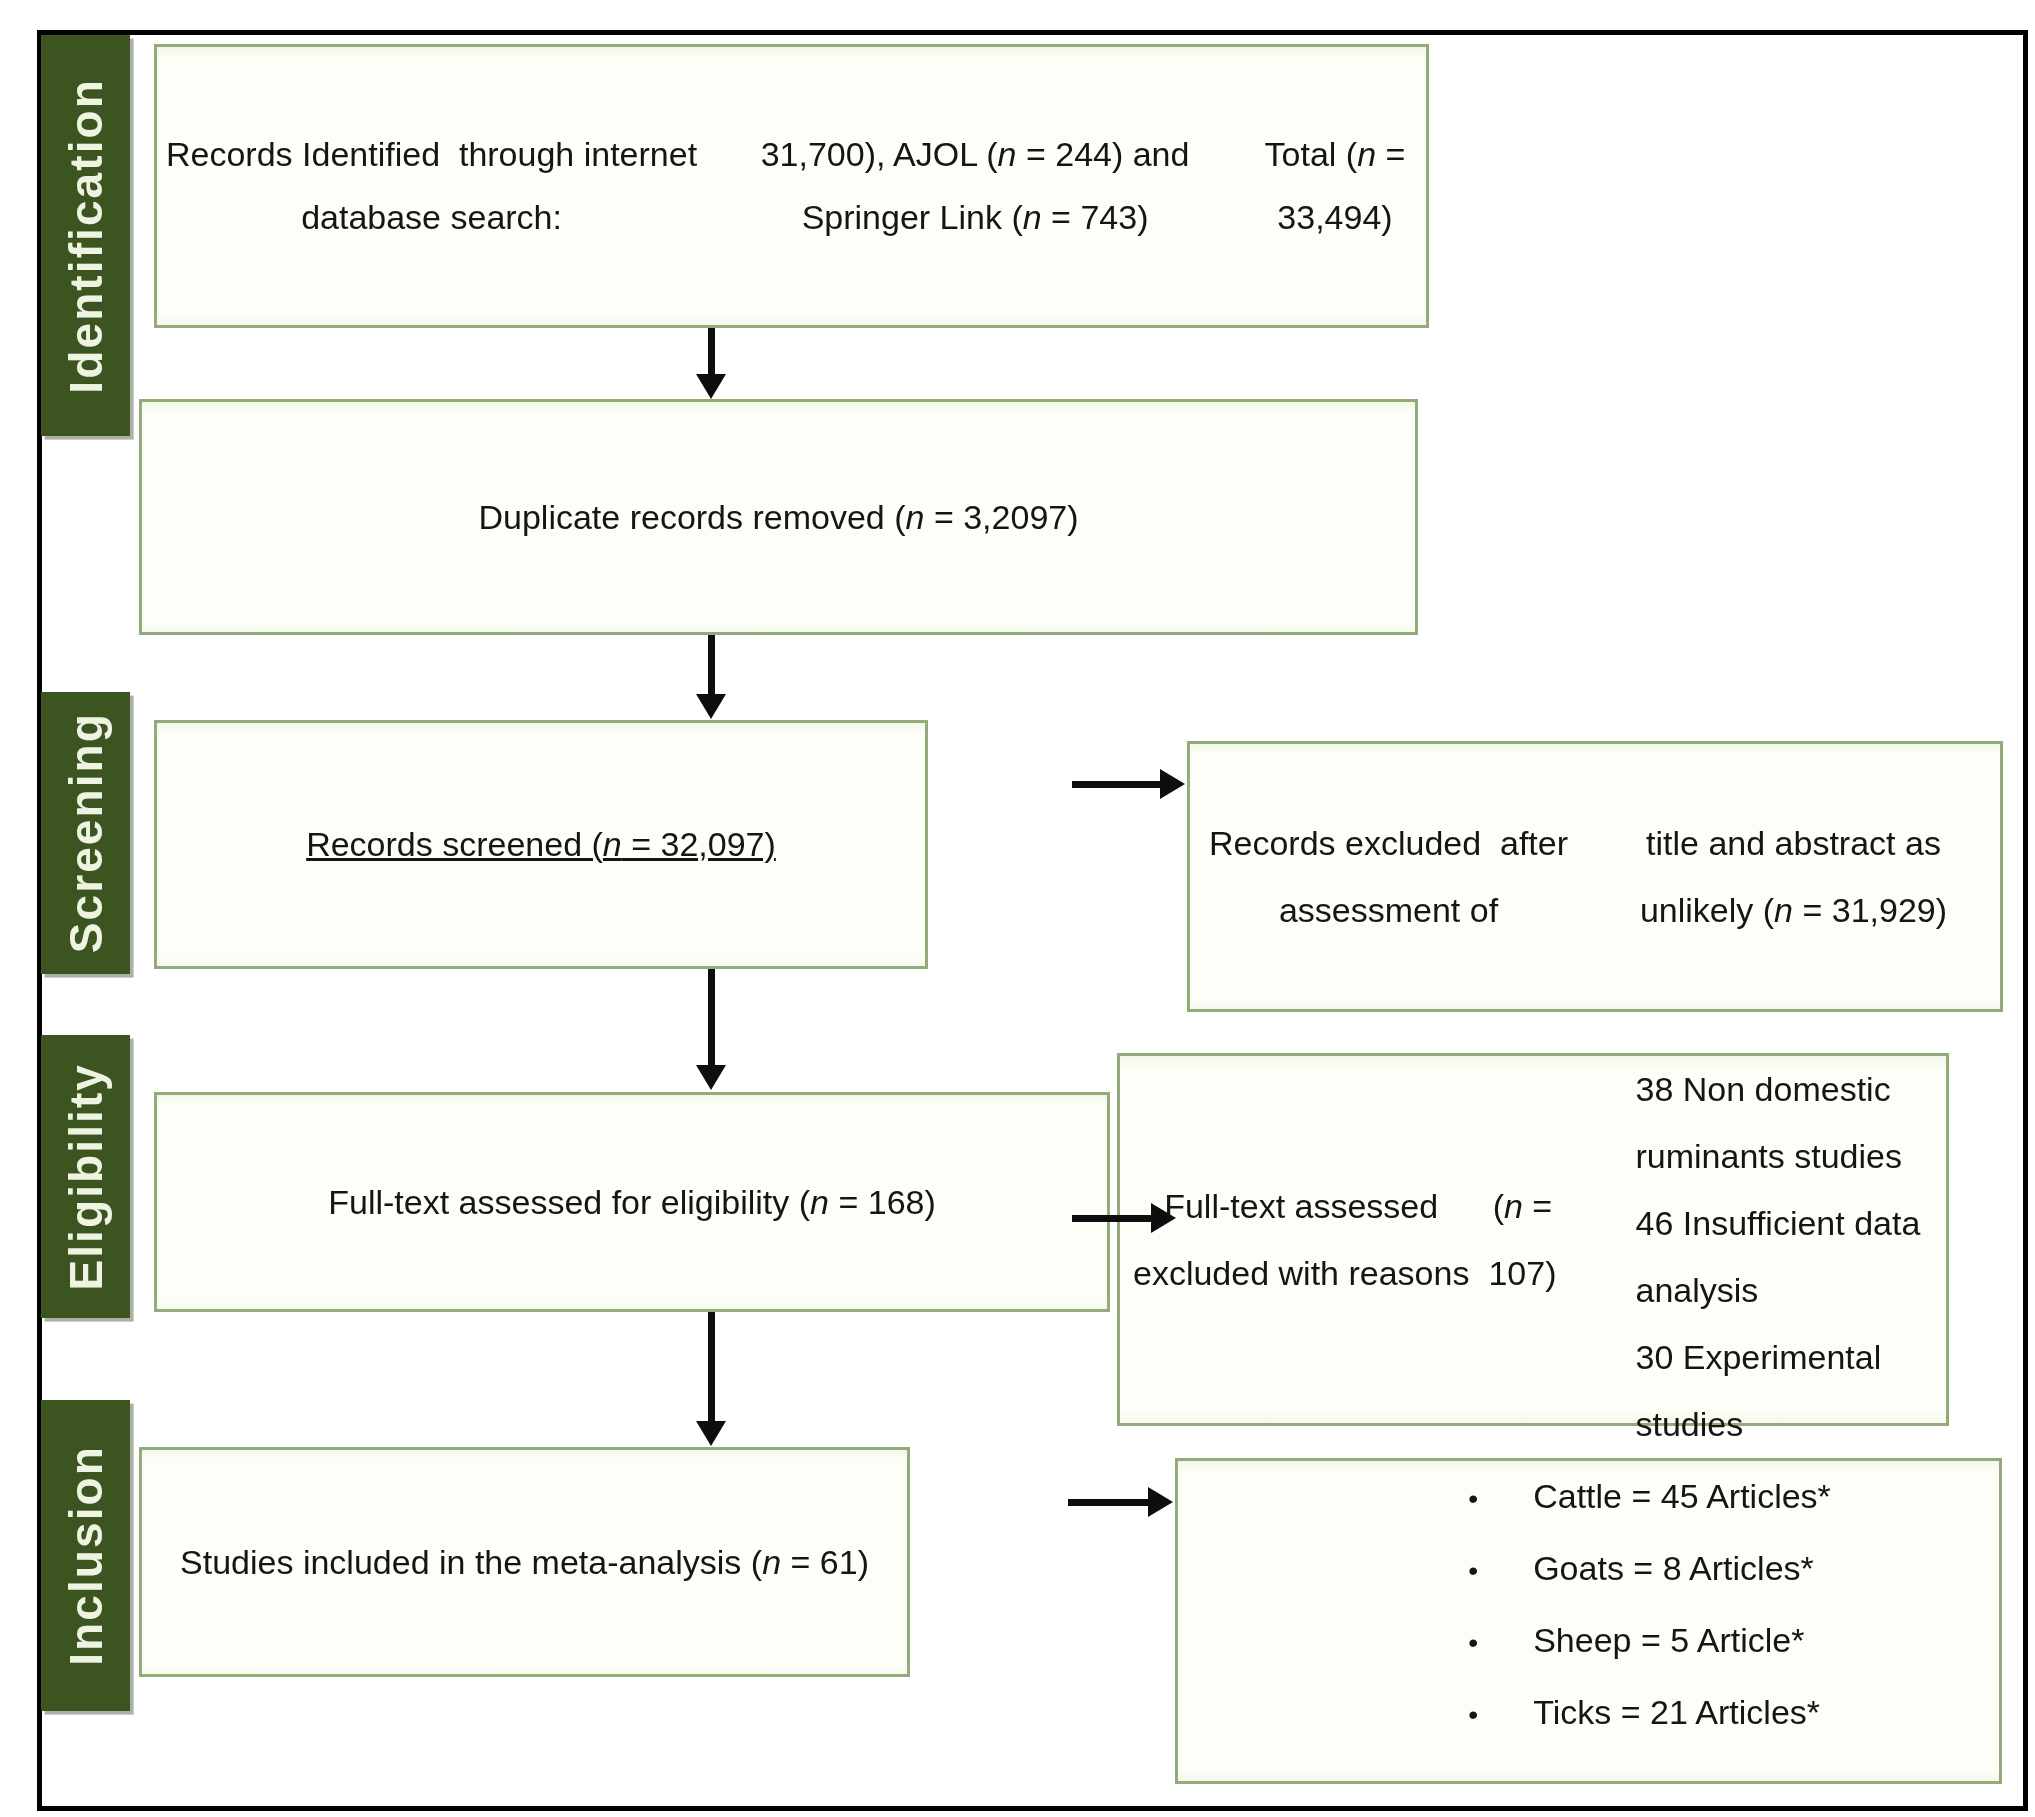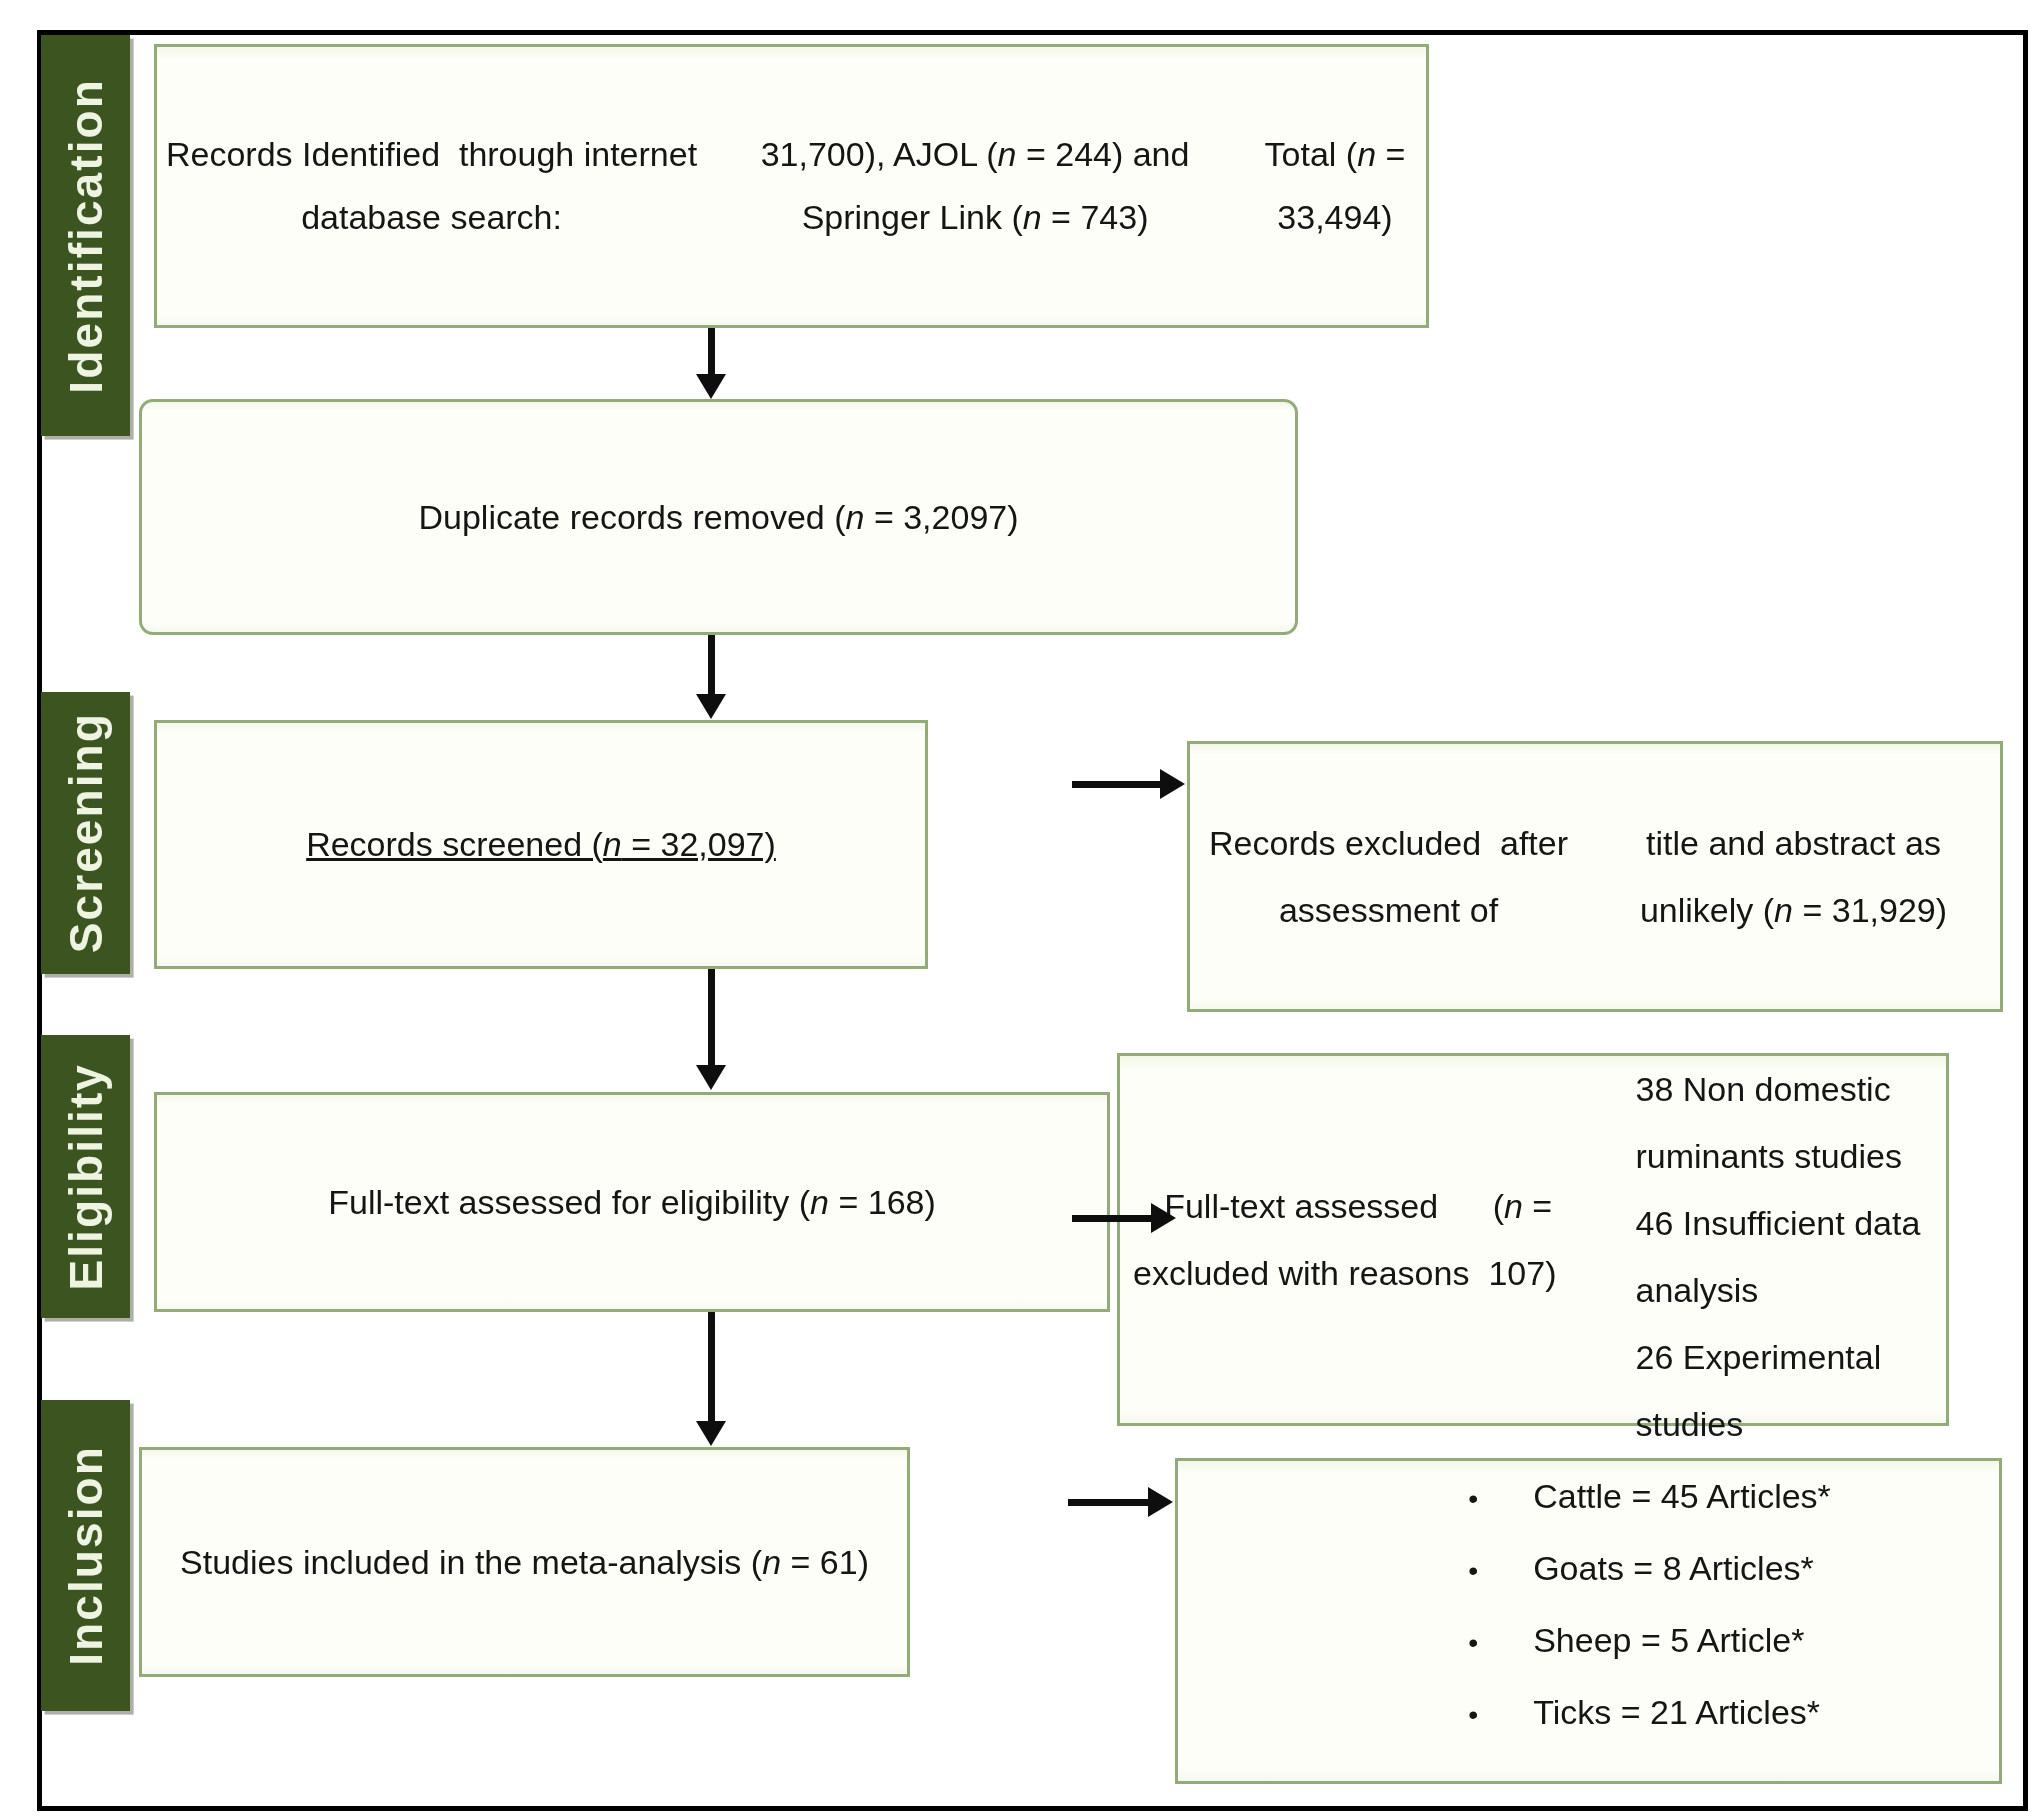--- a/index.html
+++ b/index.html
@@ -71,21 +71,21 @@
   <div class="side-label" style="top:1400px;height:311px;">
     <span>Inclusion</span>
   </div>
 
   <div class="fbox" style="left:154px;top:44px;width:1275px;height:284px;">
     <div class="line">Records Identified  through internet database search:</div>
     <div class="line">31,700), AJOL (<i>n</i> = 244) and Springer Link (<i>n</i> = 743)</div>
     <div class="line">Total (<i>n</i> = 33,494)</div>
   </div>
 
-  <div class="fbox" style="left:139px;top:399px;width:1159px;height:236px;border-radius:14px;">
+  <div class="fbox" style="left:139px;top:399px;width:1279px;height:236px;">
     <div class="single">Duplicate records removed (<i>n</i> = 3,2097)</div>
   </div>
 
   <div class="fbox" style="left:154px;top:720px;width:774px;height:249px;text-decoration:underline;">
     <div class="single">Records screened (<i>n</i> = 32,097)</div>
   </div>
 
   <div class="fbox" style="left:1187px;top:721px;width:816px;height:271px;margin-top:20px;">
     <div class="single">Records excluded  after assessment of</div>
     <div class="single">title and abstract as unlikely (<i>n</i> = 31,929)</div>
@@ -94,21 +94,21 @@
   <div class="fbox" style="left:154px;top:1092px;width:956px;height:220px;">
     <div class="single">Full-text assessed for eligibility (<i>n</i> = 168)</div>
   </div>
 
   <div class="fbox" style="left:1117px;top:1053px;width:832px;height:373px;">
     <div class="single">Full-text assessed excluded with reasons</div>
     <div class="single">(<i>n</i> = 107)</div>
     <div class="reasons">
       <div class="line">38 Non domestic ruminants studies</div>
       <div class="line">46 Insufficient data analysis</div>
-      <div class="line">26 Experimental studies</div>
+      <div class="line">30 Experimental studies</div>
     </div>
   </div>
 
   <div class="fbox" style="left:139px;top:1447px;width:771px;height:230px;">
     <div class="single">Studies included in the meta-analysis (<i>n</i> = 61)</div>
   </div>
 
   <div class="fbox" style="left:1175px;top:1458px;width:827px;height:326px;">
     <div class="bullets">
       <div class="bullet-row">

